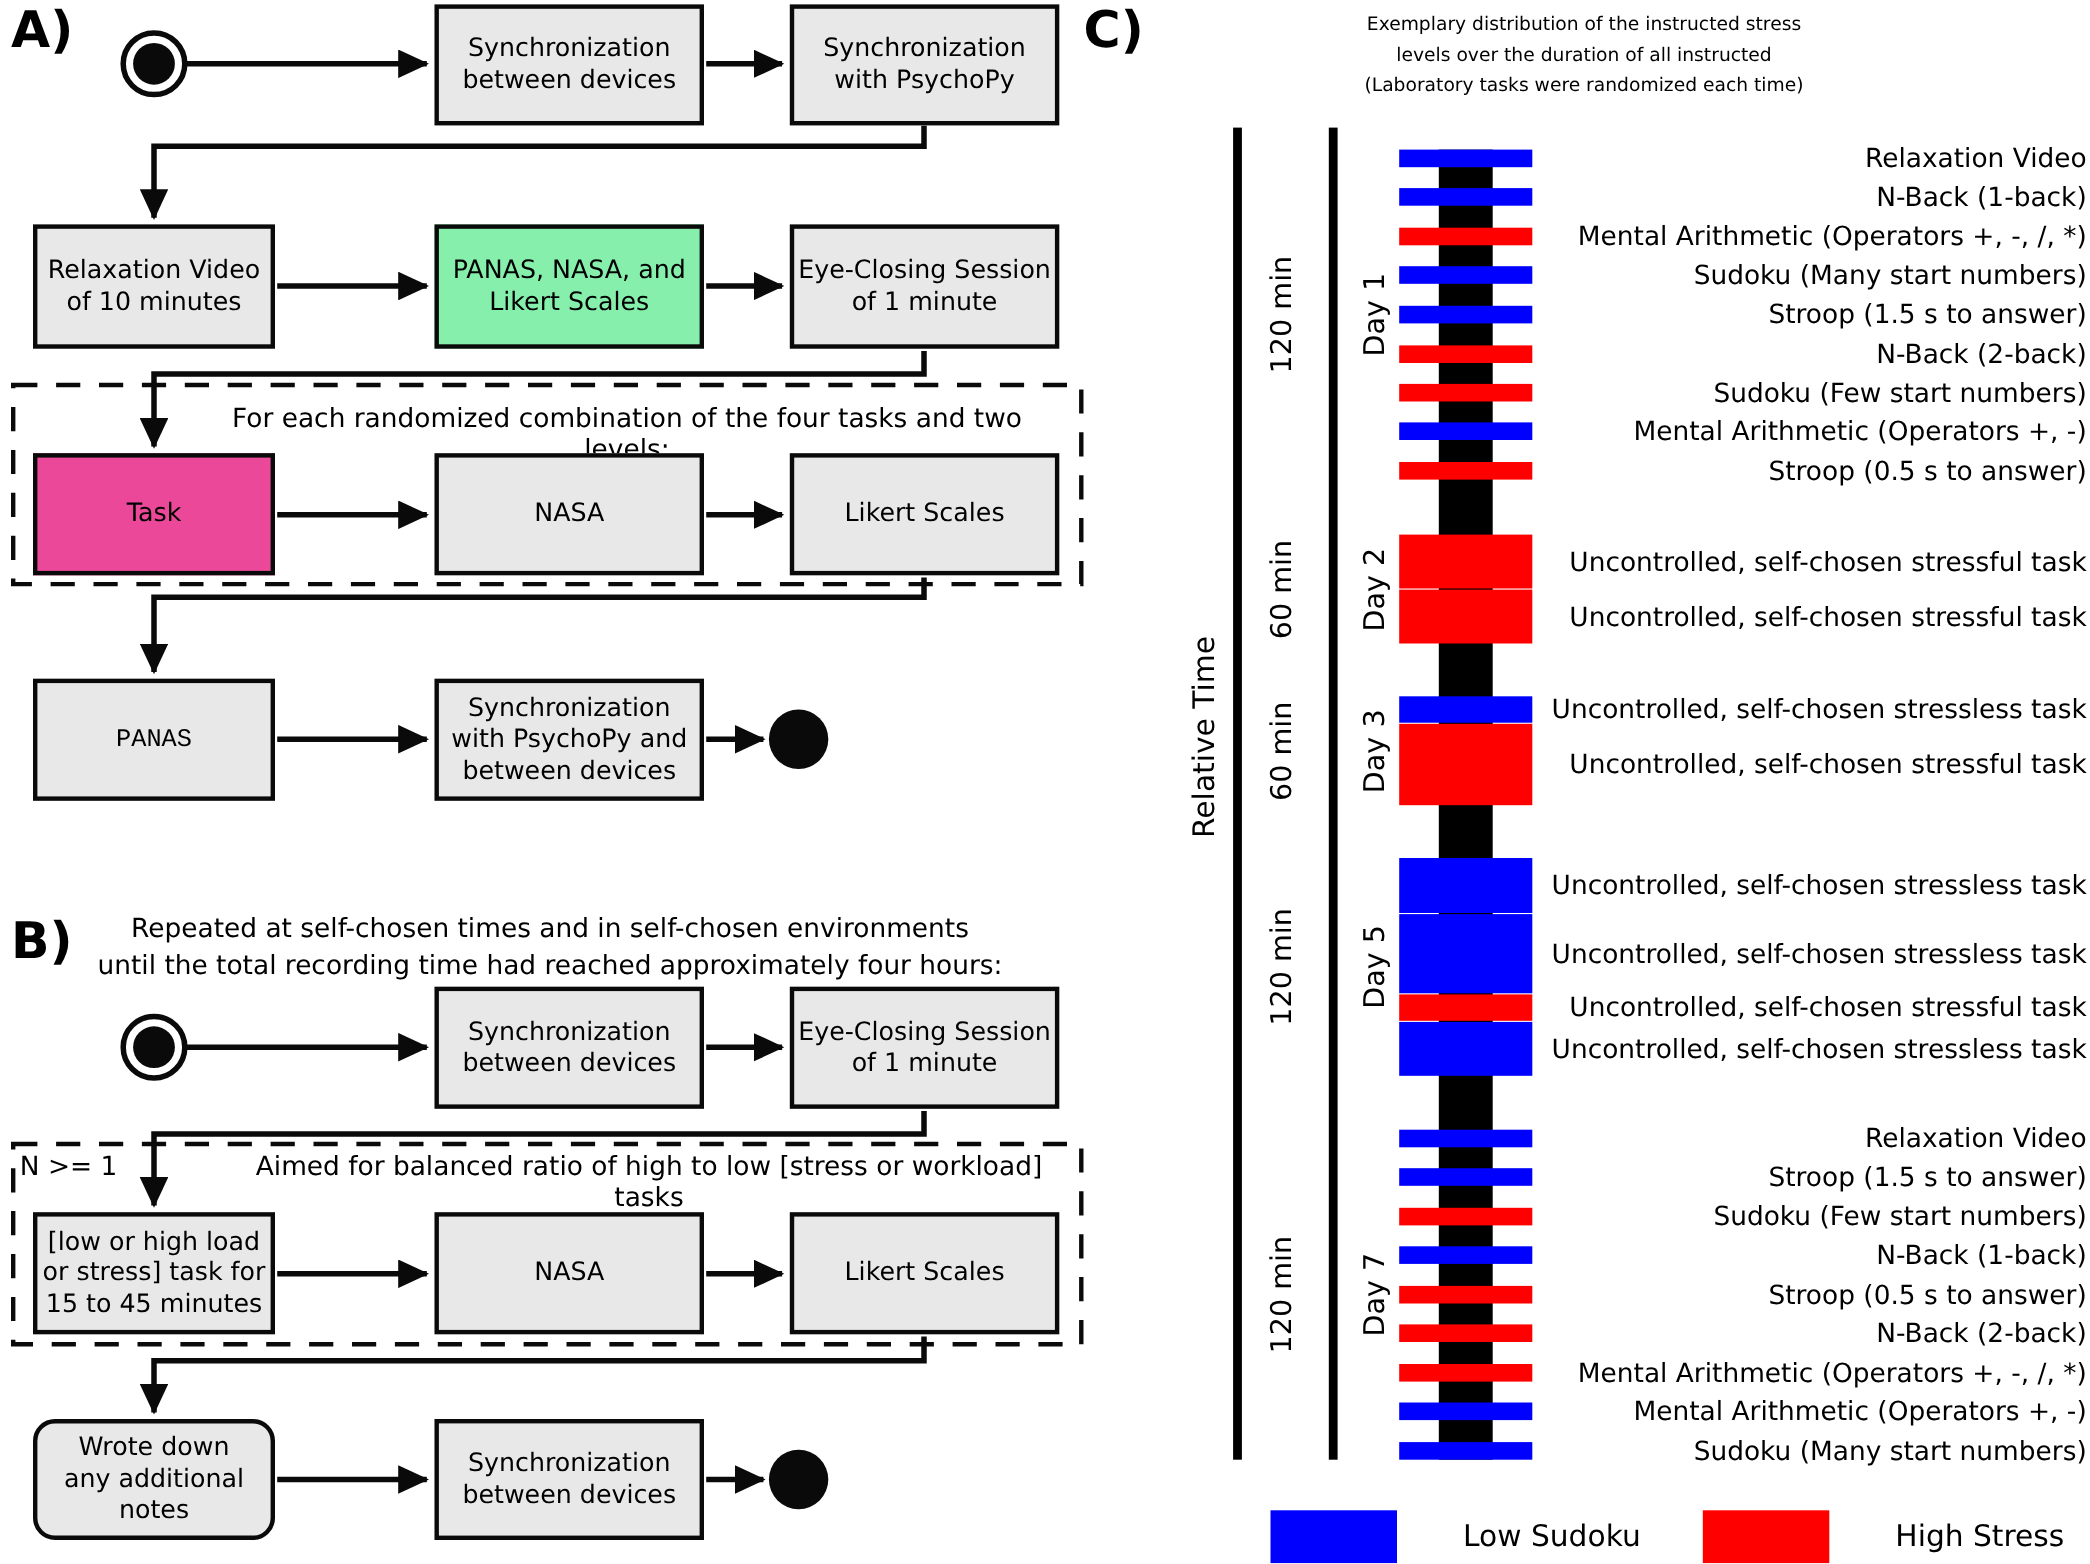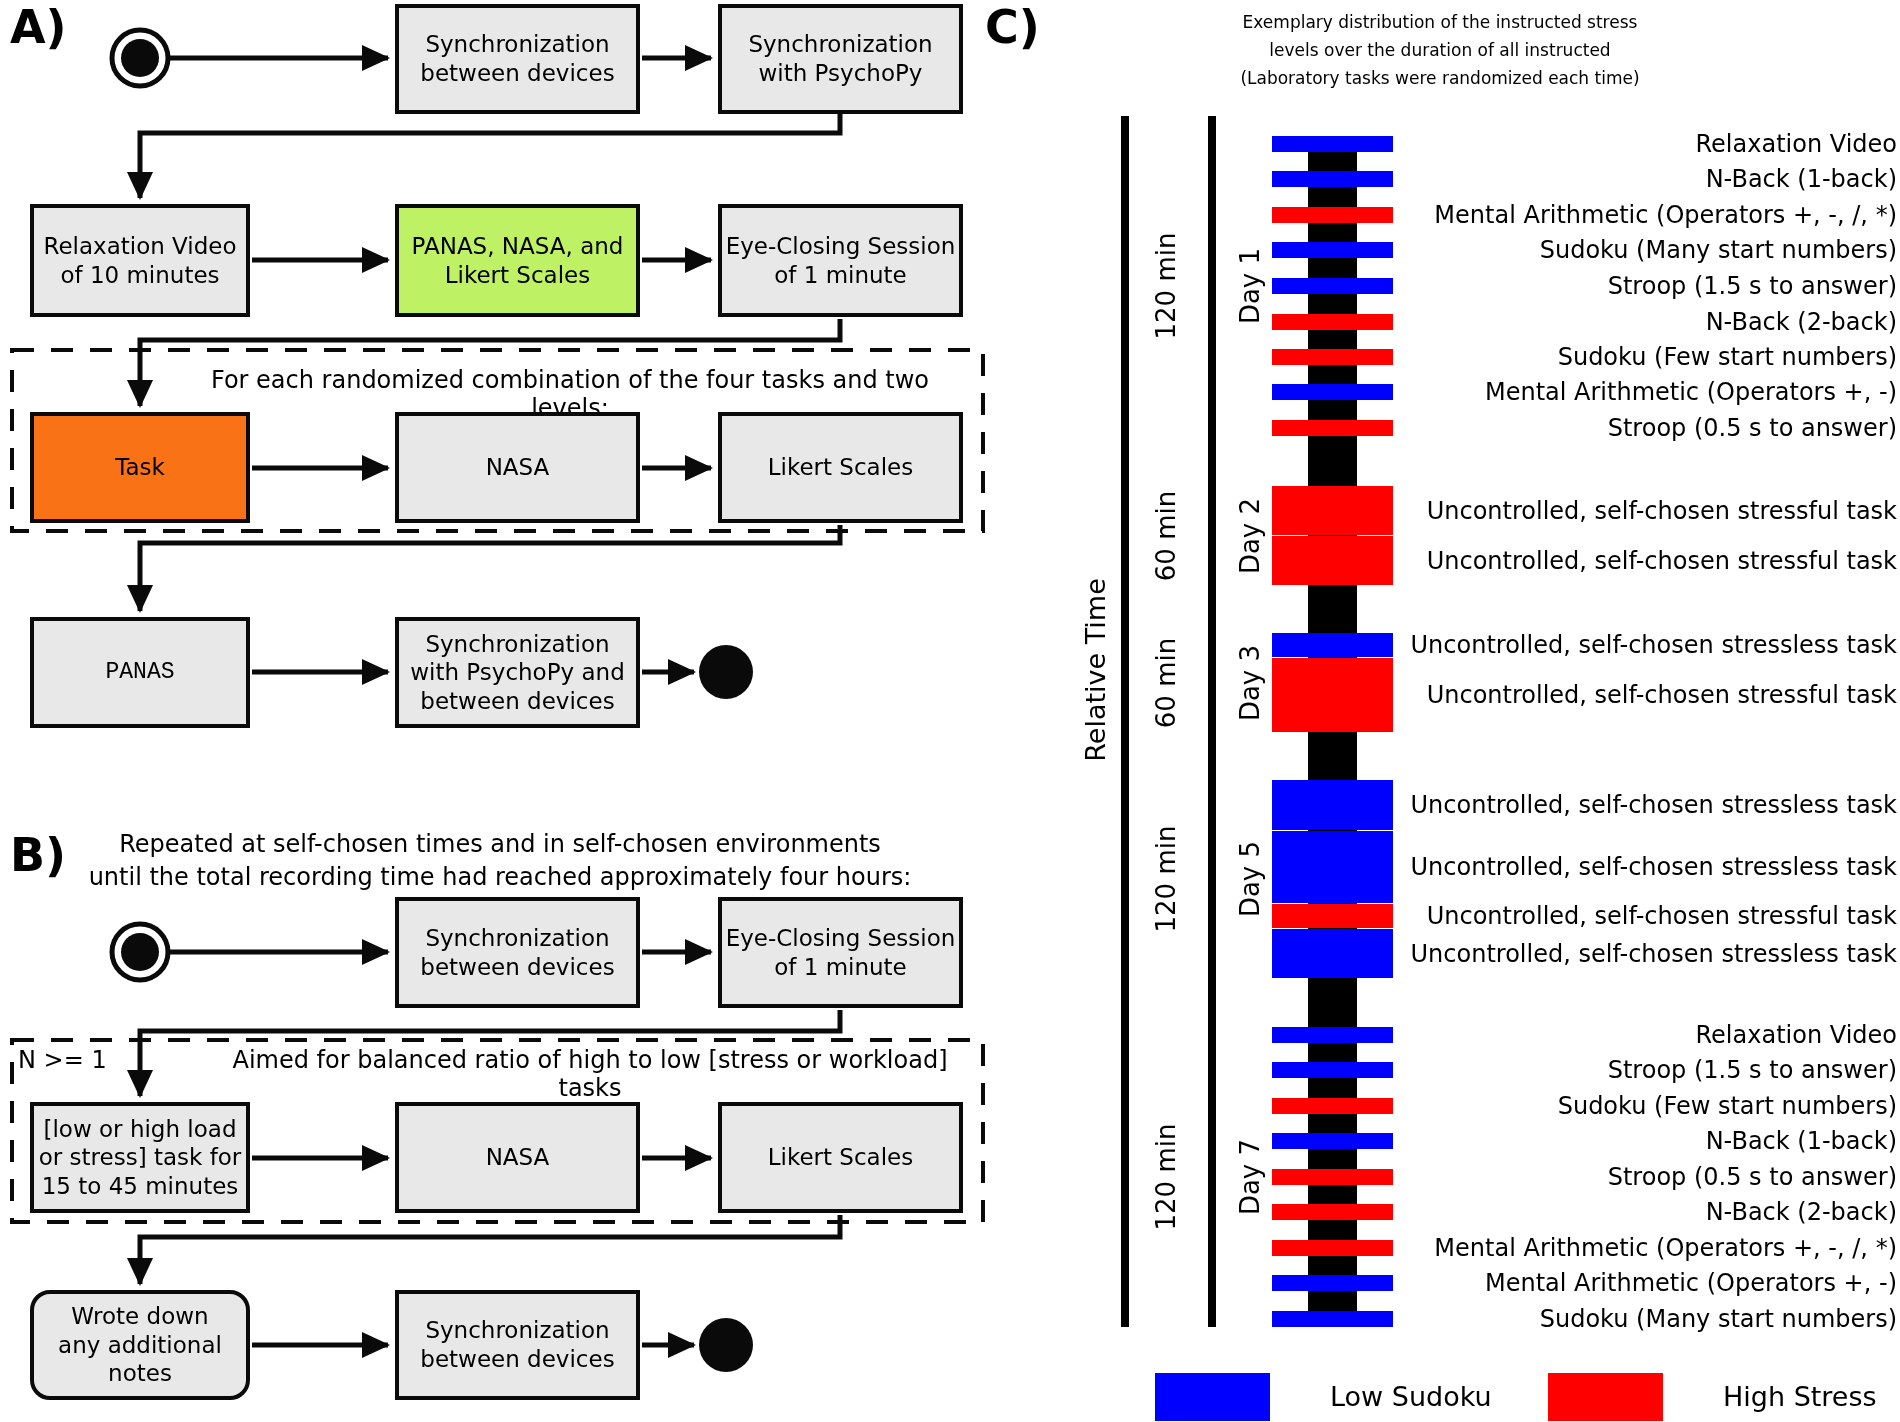--- a/index.html
+++ b/index.html
@@ -80,28 +80,28 @@
 
 <div class="abs panel-label" style="left:10px;top:0px;">A)</div>
 
 <div class="node" style="left: 395px; top: 4px; width: 245px; height: 110px; background: rgb(232, 232, 232);">Synchronization
 between devices</div>
 <div class="node" style="left: 718px; top: 4px; width: 245px; height: 110px; background: rgb(232, 232, 232);">Synchronization
 with PsychoPy</div>
 
 <div class="node" style="left: 30px; top: 204px; width: 220px; height: 113px; background: rgb(232, 232, 232);">Relaxation Video
 of 10 minutes</div>
-<div class="node" style="left: 395px; top: 204px; width: 245px; height: 113px; background: #bef264;">PANAS, NASA, and
+<div class="node" style="left: 395px; top: 204px; width: 245px; height: 113px; background: #86efac;">PANAS, NASA, and
 Likert Scales</div>
 <div class="node" style="left: 718px; top: 204px; width: 245px; height: 113px; background: rgb(232, 232, 232);">Eye-Closing Session
 of 1 minute</div>
 
 <div class="note-text" style="left:170px;top:366px;width:800px;">For each randomized combination of the four tasks and two levels:</div>
 
-<div class="node" style="left: 30px; top: 412px; width: 220px; height: 111px; background: #f97316;">Task</div>
+<div class="node" style="left: 30px; top: 412px; width: 220px; height: 111px; background: #ec4899;">Task</div>
 <div class="node" style="left: 395px; top: 412px; width: 245px; height: 111px; background: rgb(232, 232, 232);">NASA</div>
 <div class="node" style="left: 718px; top: 412px; width: 245px; height: 111px; background: rgb(232, 232, 232);">Likert Scales</div>
 
 <div class="node" style="left: 30px; top: 617px; width: 220px; height: 111px; background: rgb(232, 232, 232); font-family: Liberation Mono, monospace;">PANAS</div>
 <div class="node" style="left: 395px; top: 617px; width: 245px; height: 111px; background: rgb(232, 232, 232);">Synchronization
 with PsychoPy and
 between devices</div>
 
 <div class="abs panel-label" style="left:10px;top:828px;">B)</div>
 

